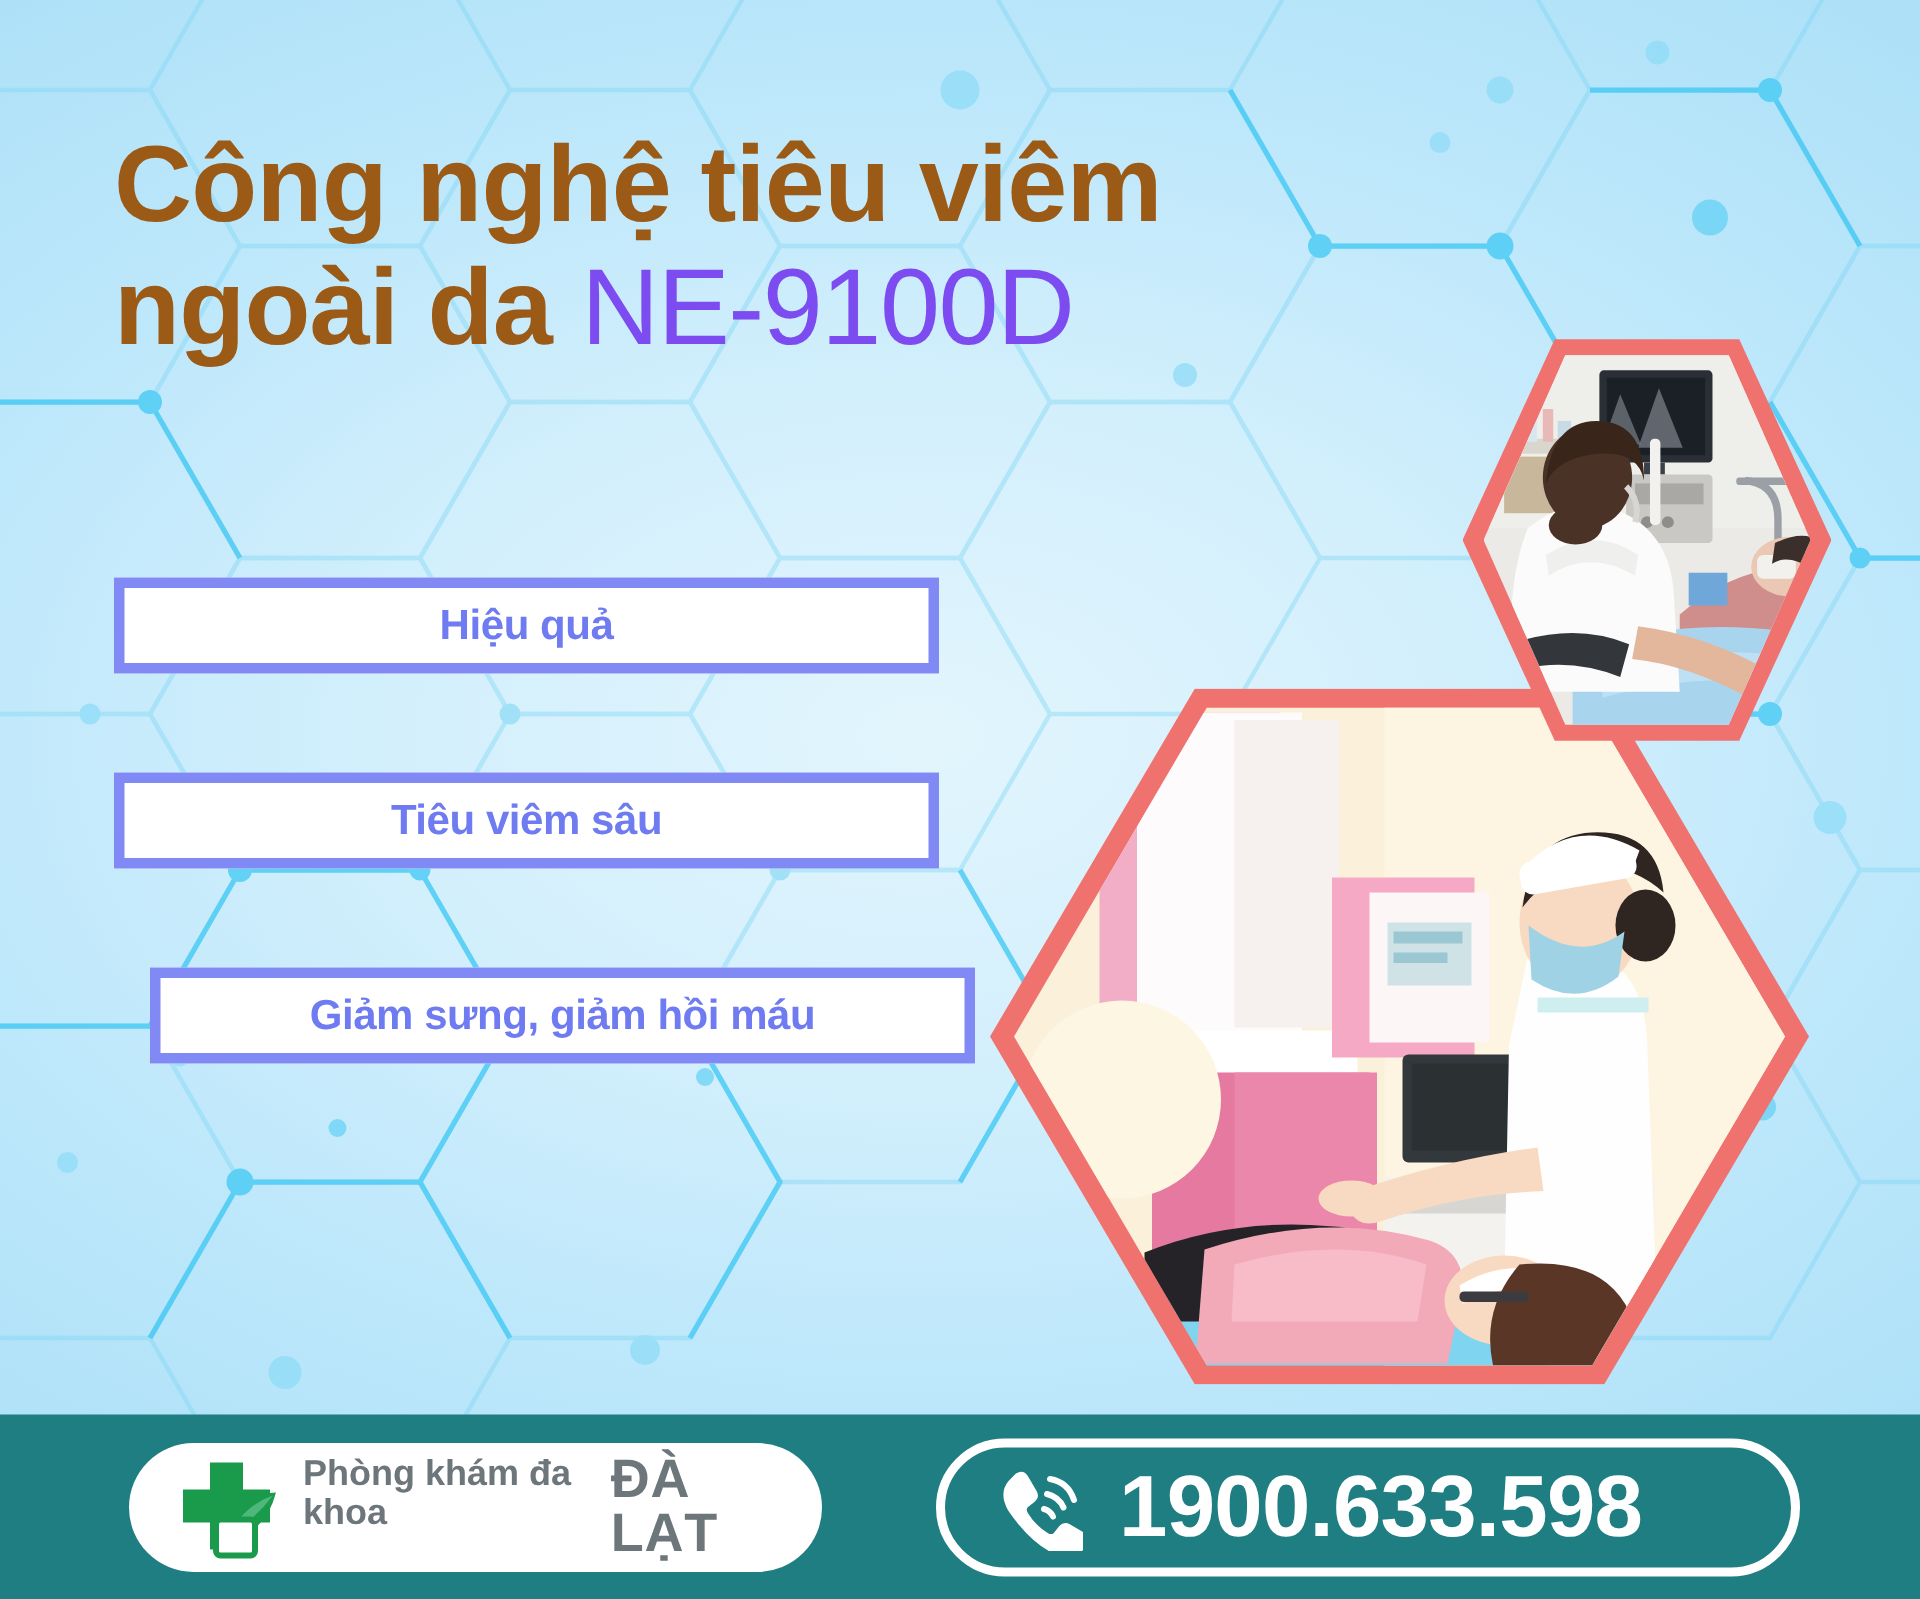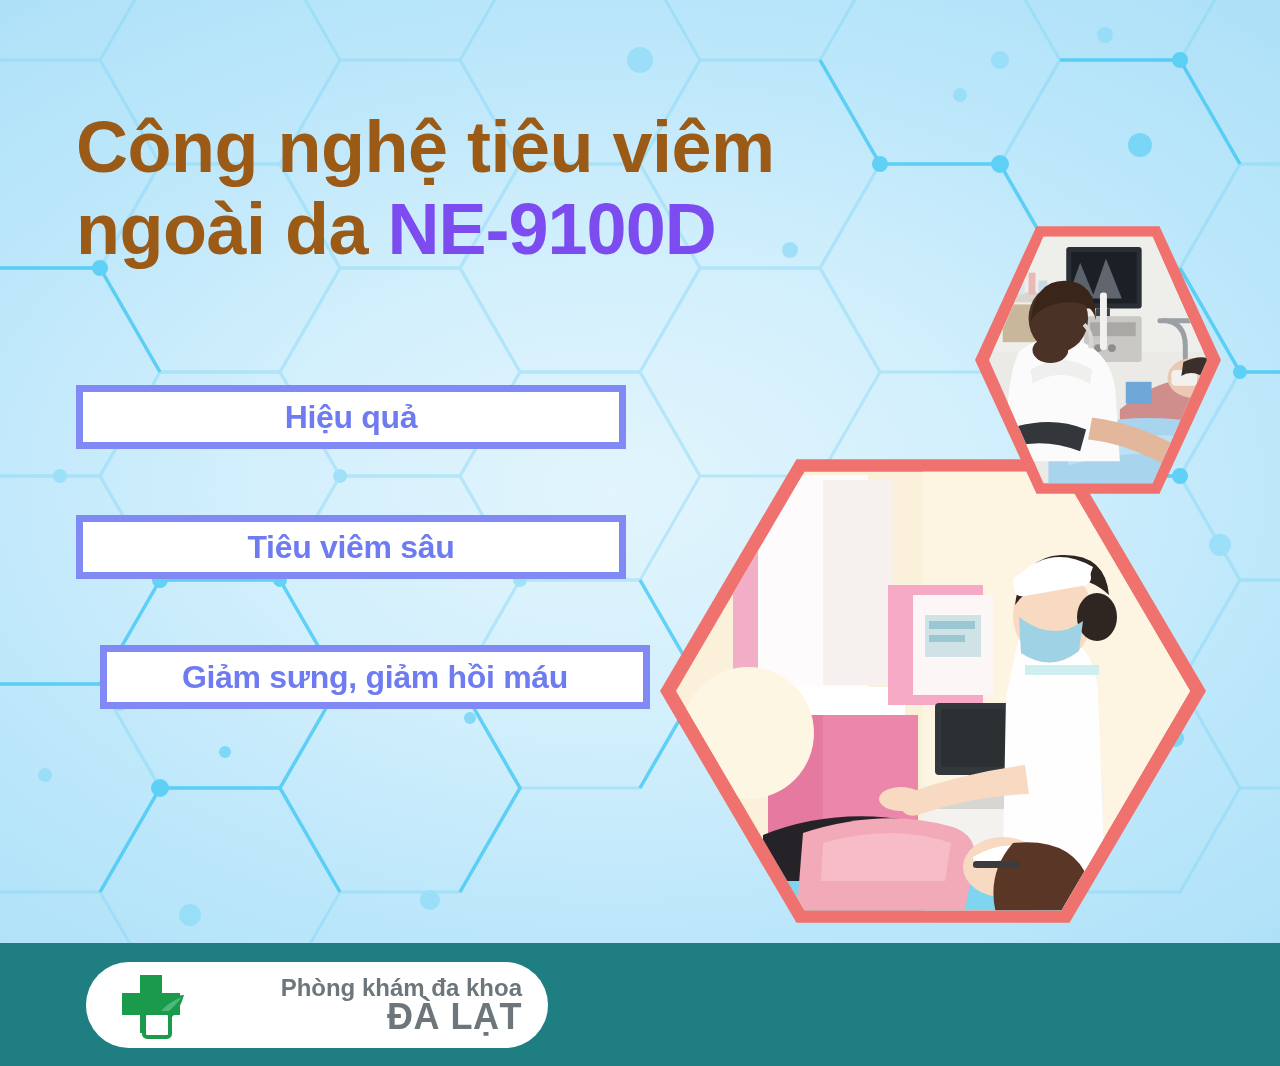--- a/index.html
+++ b/index.html
@@ -33,26 +33,25 @@
     top: 86px;
     width: 930px;
     line-height: 1.03;
     letter-spacing: -0.5px;
   }
   .headline-line {
     font-size: 72px;
     font-weight: bold;
     color: #9b5a15;
     white-space: nowrap;
-    margin-top: 24px;
   }
   .headline-line.second { margin-top: 8px; }
   .model {
     color: #7c4cf0;
-    font-weight: bold;
+    font-weight: normal;
     letter-spacing: -1px;
     margin-top: 26px;
   }
 
   
   .features {
     position: absolute;
     left: 76px;
     top: 385px;
     width: 550px;
@@ -63,21 +62,21 @@
     height: 64px;
     background: #ffffff;
     border: 7px solid #8189f5;
     display: flex;
     align-items: center;
     justify-content: center;
     margin-bottom: 66px;
   }
   .feature-box:last-child { margin-bottom: 0; margin-left: 24px; }
   .feature-label {
-    font-size: 32px;
+    font-size: 28px;
     font-weight: bold;
     color: #6f7bf0;
     letter-spacing: -0.3px;
     white-space: nowrap;
   }
 
   
   .hex-photo {
     position: absolute;
   }
@@ -119,22 +118,22 @@
     border-radius: 43px;
     display: flex;
     align-items: center;
     padding-left: 28px;
     box-sizing: border-box;
   }
   .logo-mark { width: 74px; height: 72px; flex: 0 0 auto; }
   .logo-text {
     margin-left: 14px;
     display: flex;
-    flex-direction: column;
-    align-items: flex-end;
+    flex-direction: row;
+    align-items: flex-start;
     justify-content: center;
     flex: 1 1 auto;
     padding-right: 26px;
   }
   .clinic-kicker {
     font-size: 24px;
     font-weight: bold;
     color: #6d767b;
     letter-spacing: 0px;
     line-height: 1.1;
@@ -409,15 +408,24 @@
         <path d="M70 26 q-8 30 -36 32 q-4 -30 36 -32 z" fill="#1a9b4c"></path>
         <path d="M68 28 q-14 18 -30 26 q12 -20 30 -26 z" fill="#4db87a"></path>
         <rect x="30" y="44" width="26" height="24" rx="3" fill="#ffffff" stroke="#1a9b4c" stroke-width="4"></rect>
       </svg>
       <div class="logo-text">
         <div class="clinic-kicker">Phòng khám đa khoa</div>
         <div class="clinic-name">ĐÀ LẠT</div>
       </div>
     </div>
 
+    <div class="phone-pill">
+      <svg class="phone-icon" viewBox="0 0 58 58">
+        <path d="M14 6 q6 -4 10 2 l7 12 q3 5 -2 9 l-5 4 q-2 2 0 5 q6 10 16 16 q3 2 5 0 l4 -5 q4 -5 9 -2 l12 7 q6 4 2 10 l-5 6 q-5 6 -13 4 Q30 68 8 36 Q0 22 8 12 z" fill="#ffffff" transform="scale(0.82) translate(2,2)"></path>
+        <path d="M36 10 q12 2 16 14" stroke="#ffffff" stroke-width="4" fill="none" stroke-linecap="round"></path>
+        <path d="M34 20 q8 2 11 9" stroke="#ffffff" stroke-width="4" fill="none" stroke-linecap="round"></path>
+        <path d="M32 30 q4 1 6 5" stroke="#ffffff" stroke-width="4" fill="none" stroke-linecap="round"></path>
+      </svg>
+      <span class="phone-number">1900.633.598</span>
+    </div>
 
   </div>
 </div>
 
 </body></html>

